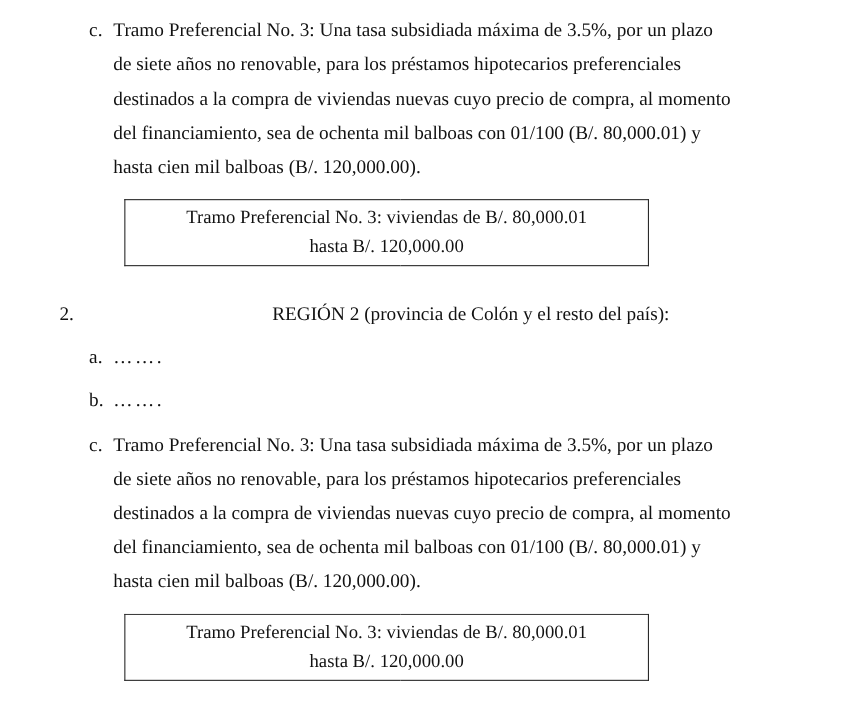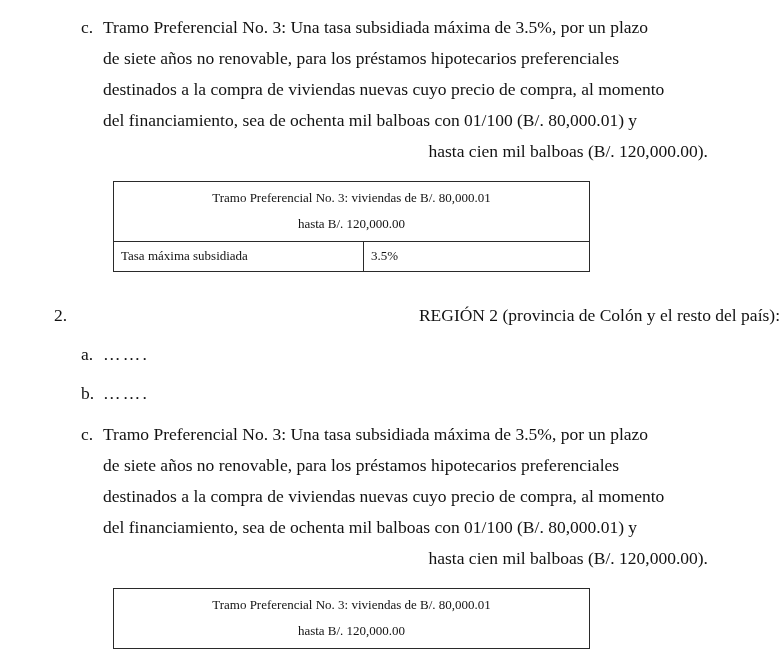--- a/index.html
+++ b/index.html
@@ -39,21 +39,21 @@
 
   .body-text {
     flex: 1 1 auto;
     font-size: 17.5px;
     line-height: 31px;
     text-align: justify;
     text-justify: inter-word;
     hyphens: none;
   }
   .body-text.last-justify > .ln:last-child {
-    text-align: right;
+    text-align: left;
   }
 
   
   .item-letter {
     padding-left: 81px;
   }
   .item-letter > .marker {
     width: 22px;
   }
   .item-letter > .body-text {
@@ -62,39 +62,39 @@
   }
 
   
   .item-number {
     padding-left: 54px;
   }
   .item-number > .marker {
     width: 22px;
   }
   .item-number > .body-text {
-    text-align: right;
+    text-align: center;
   }
 
   .ln { display: block; }
 
   .dots {
     letter-spacing: 2.2px;
     font-size: 17.5px;
   }
 
   
   .tbl-wrap {
     padding-left: 113px;
   }
   table.subsidy {
     border-collapse: collapse;
     width: 476px;
     table-layout: fixed;
-    font-size: 13px;
+    font-size: 17px;
   }
   table.subsidy td {
     border: 1px solid #2a2a2a;
     padding: 1px 7px 3px 7px;
     line-height: 25px;
     vertical-align: top;
   }
   table.subsidy td.head {
     text-align: center;
     padding-top: 3px;
@@ -144,24 +144,20 @@
           <col class="c1">
           <col class="c2">
         </colgroup>
       <tbody>
         <tr>
           <td class="head" colspan="2">
             <span>Tramo Preferencial No. 3: viviendas de B/. 80,000.01</span><br>
             <span>hasta B/. 120,000.00</span>
           </td>
         </tr>
-        <tr>
-          <td>Tasa máxima subsidiada</td>
-          <td>3.5%</td>
-        </tr>
       </tbody>
     </table>
   </div>
 
   <div class="sp-28"></div>
 
   <div class="item item-number">
     <div class="marker">2.</div>
     <div class="body-text">REGIÓN 2 (provincia de Colón y el resto del país):</div>
   </div>

